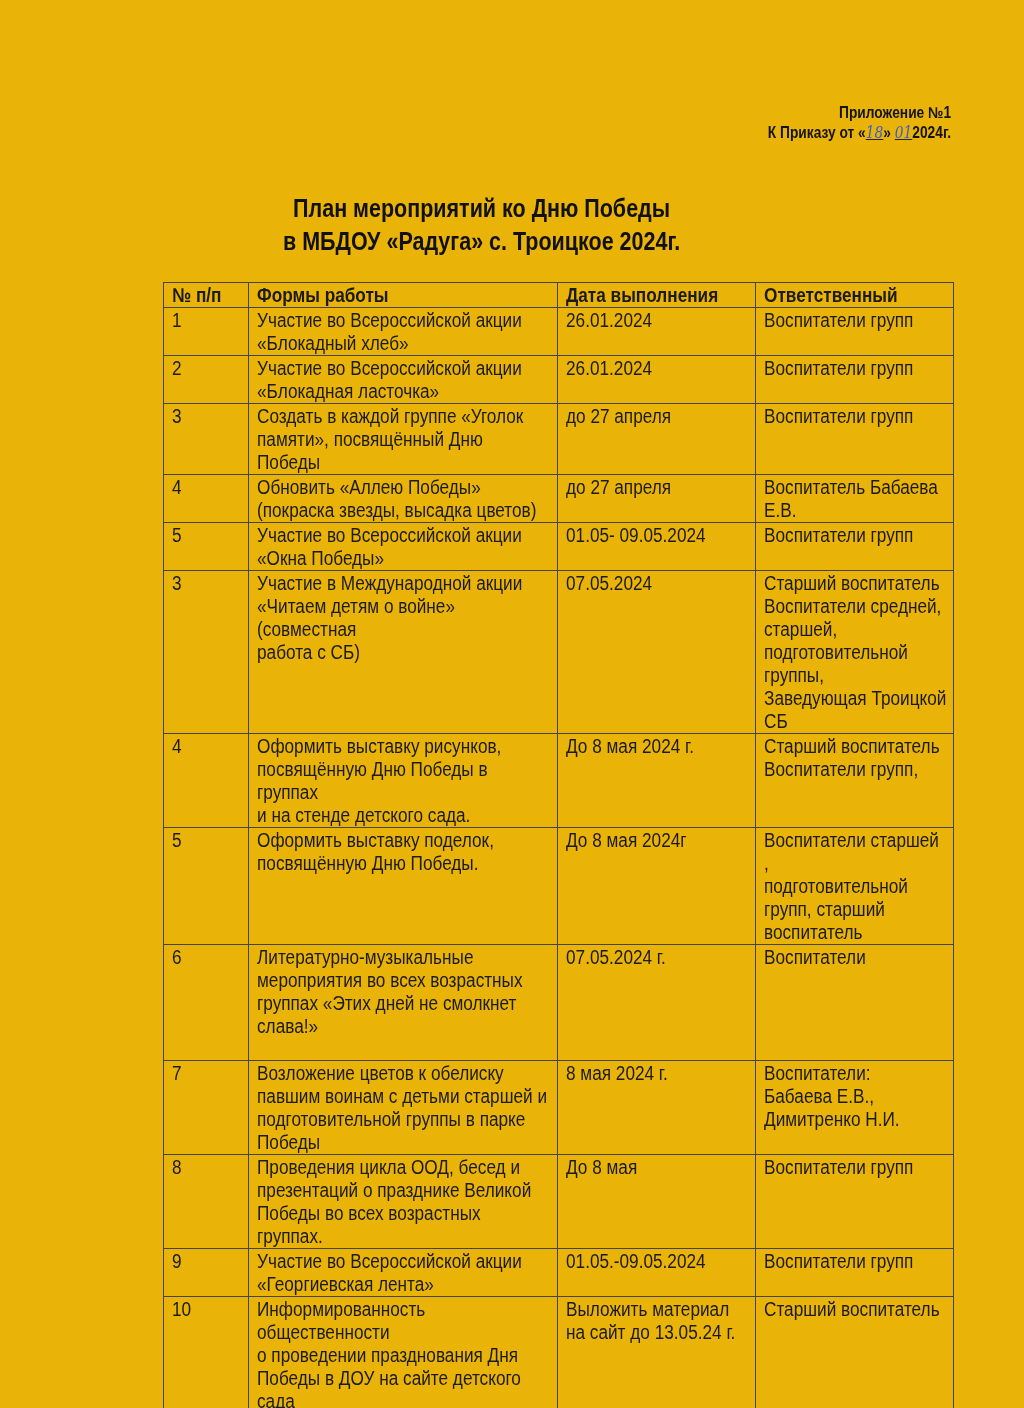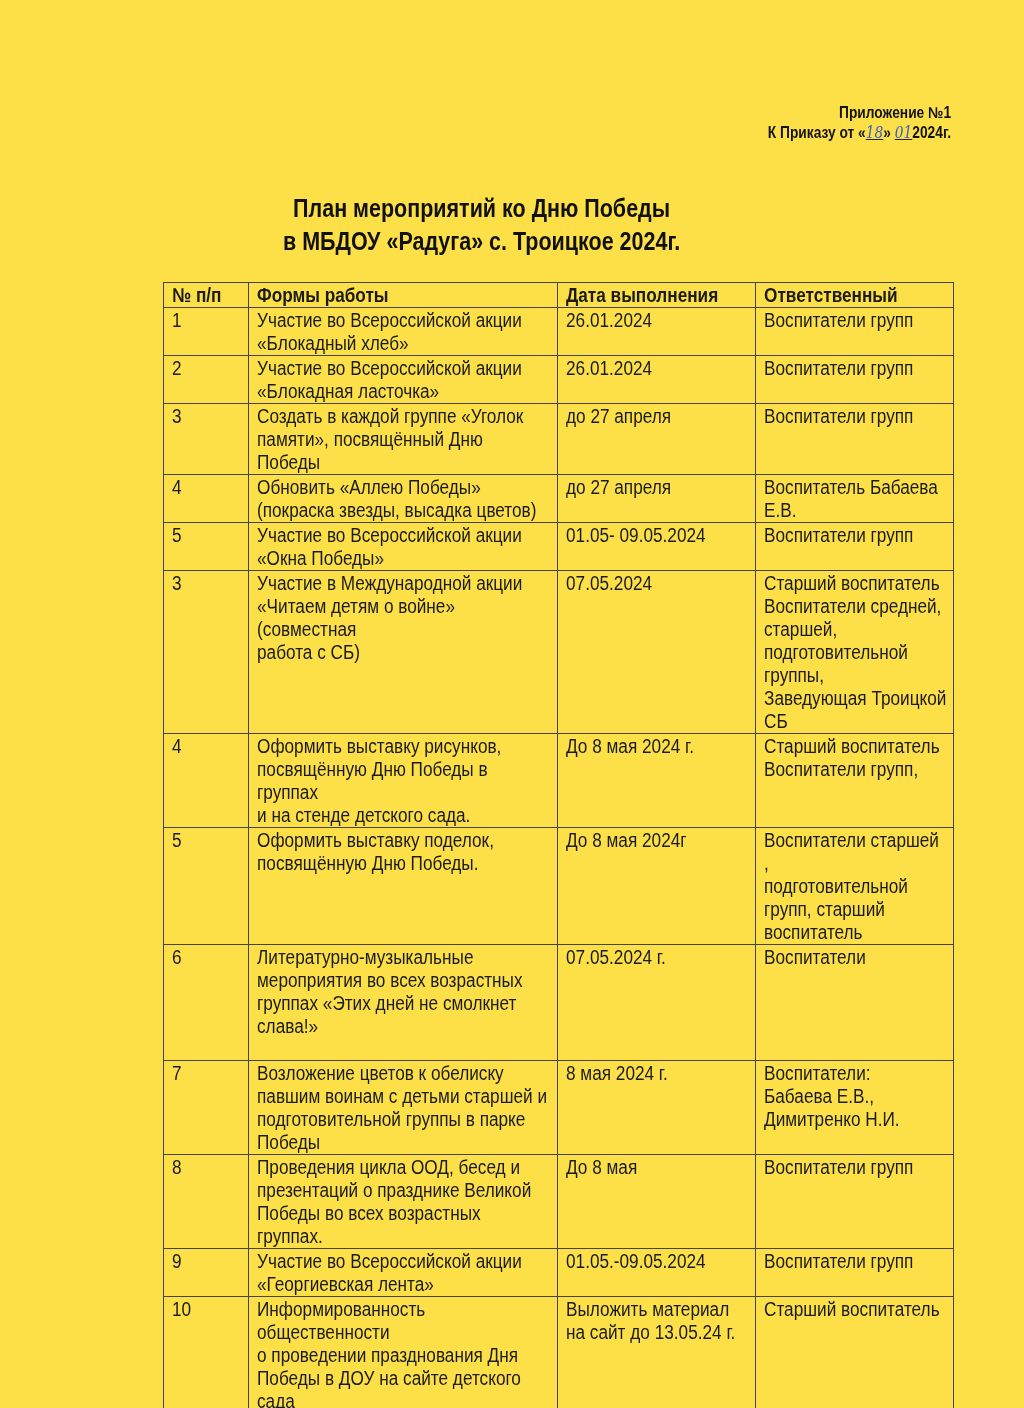--- a/index.html
+++ b/index.html
@@ -1,21 +1,21 @@
 <!DOCTYPE html>
 <html><head>
 <meta charset="utf-8">
 <style>
   html, body { margin: 0; padding: 0; }
   body {
     width: 1024px; height: 1408px; background: #ffffff;
     position: relative; overflow: hidden;
     font-family: "Liberation Sans", sans-serif; color: #1a1a1a;
   }
-  .page { position: absolute; left: 0; top: 0; width: 1024px; height: 1408px; background: #fde047; }
+  .page { position: absolute; left: 0; top: 0; width: 1024px; height: 1408px; background: #eab308; }
   .annex {
     position: absolute; right: 73px; top: 103px; text-align: right;
     font-family: "Liberation Sans", sans-serif; font-size: 16px; line-height: 20px;
     font-weight: bold; transform: scaleX(0.86); transform-origin: right top; color: #141414;
   }
   .annex .line { display: block; white-space: nowrap; }
   .hand { font-family: "DejaVu Serif", serif; font-style: italic; font-weight: normal; color: #3b5fc4; text-decoration: underline; text-decoration-color: #222; }
   .title {
     position: absolute; left: 0; width: 1120px; top: 192px; text-align: center;
     font-size: 25px; line-height: 33px; font-weight: bold; color: #111;

